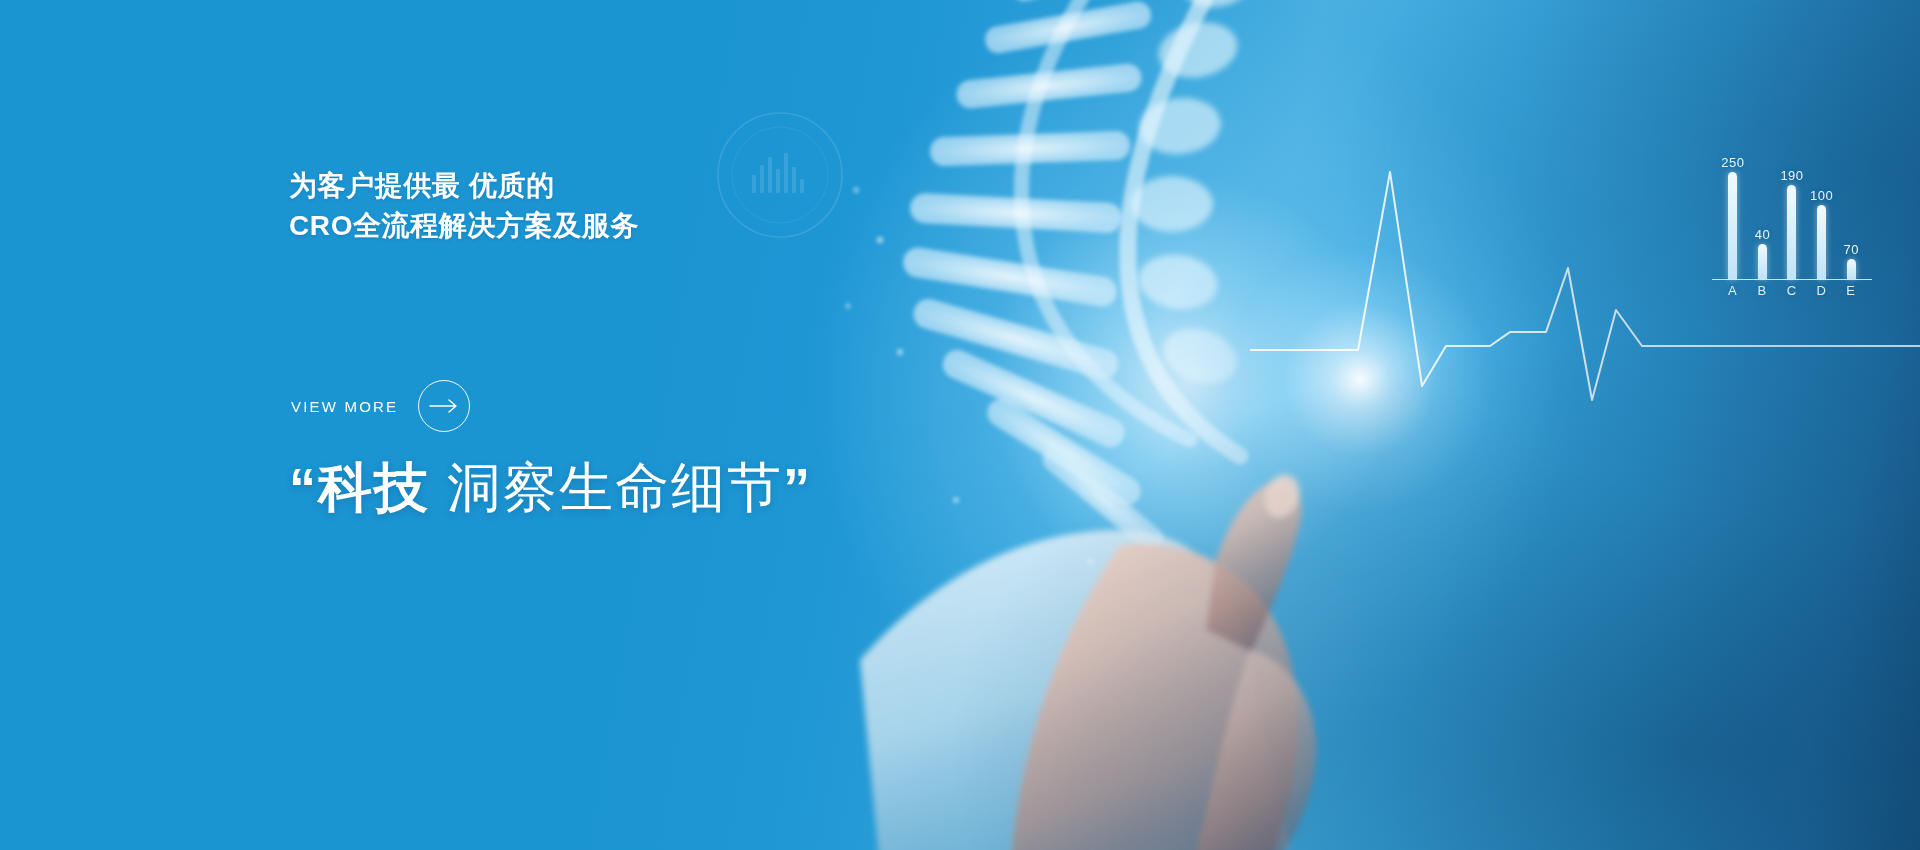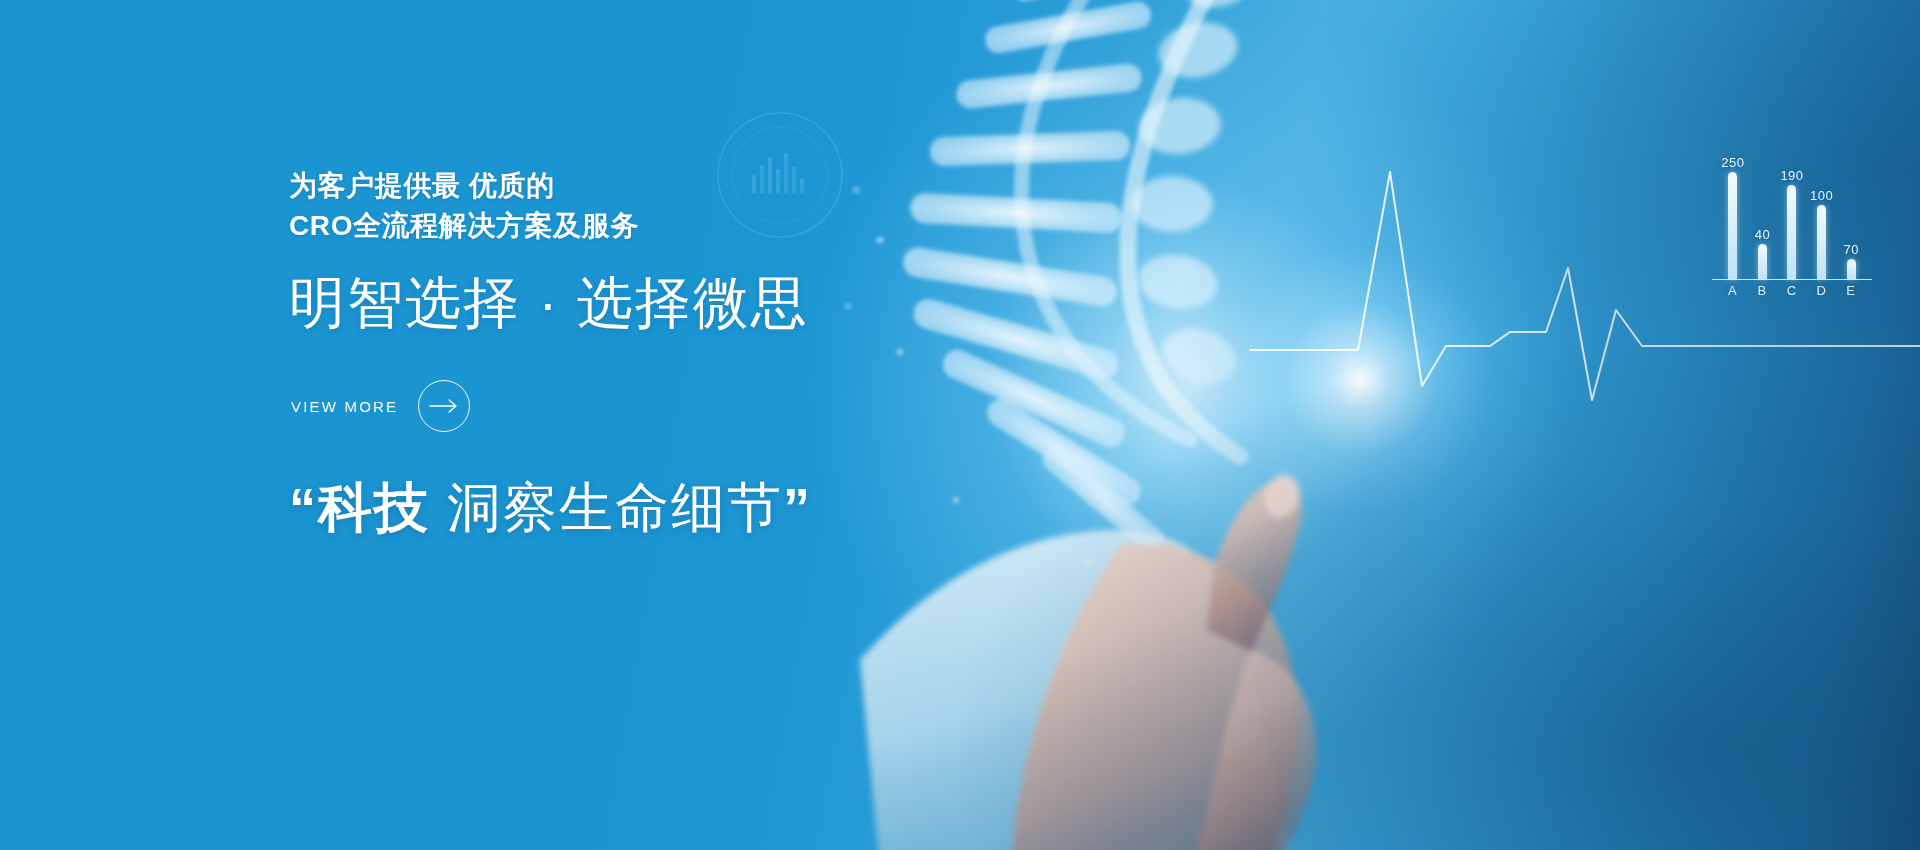--- a/index.html
+++ b/index.html
@@ -203,21 +203,20 @@
   .quote {
     position: absolute;
     top: 455px;
     left: 0;
     color: #ffffff;
     font-size: 54px;
     line-height: 1.2;
     letter-spacing: 2px;
     white-space: nowrap;
     text-shadow: 0 2px 7px rgba(10,70,110,.3);
-    margin-top: 20px;
   }
   .quote .mark { font-weight: 700; }
   .quote .strong { font-weight: 700; }
   .quote .light { font-weight: 400; }
 </style>
 </head>
 <body>
 
 <div class="hero">
 
@@ -377,21 +376,20 @@
       <span>D</span>
       <span>E</span>
     </div>
   </div>
 
   <div class="content">
 
     <div class="subtitle">为客户提供最 优质的
 CRO全流程解决方案及服务</div>
 
-    <div class="headline">明智选择 · 选择微思</div>
 
     <div class="viewmore">
       <span class="viewmore-label">VIEW MORE</span>
       <span class="viewmore-circle">
         <svg width="30" height="16" viewBox="0 0 30 16" xmlns="http://www.w3.org/2000/svg">
           <path d="M 1 8 L 27 8 M 20 2 L 27 8 L 20 14" fill="none" stroke="#ffffff" stroke-width="1.4" stroke-linecap="round" stroke-linejoin="round"></path>
         </svg>
       </span>
     </div>
 

